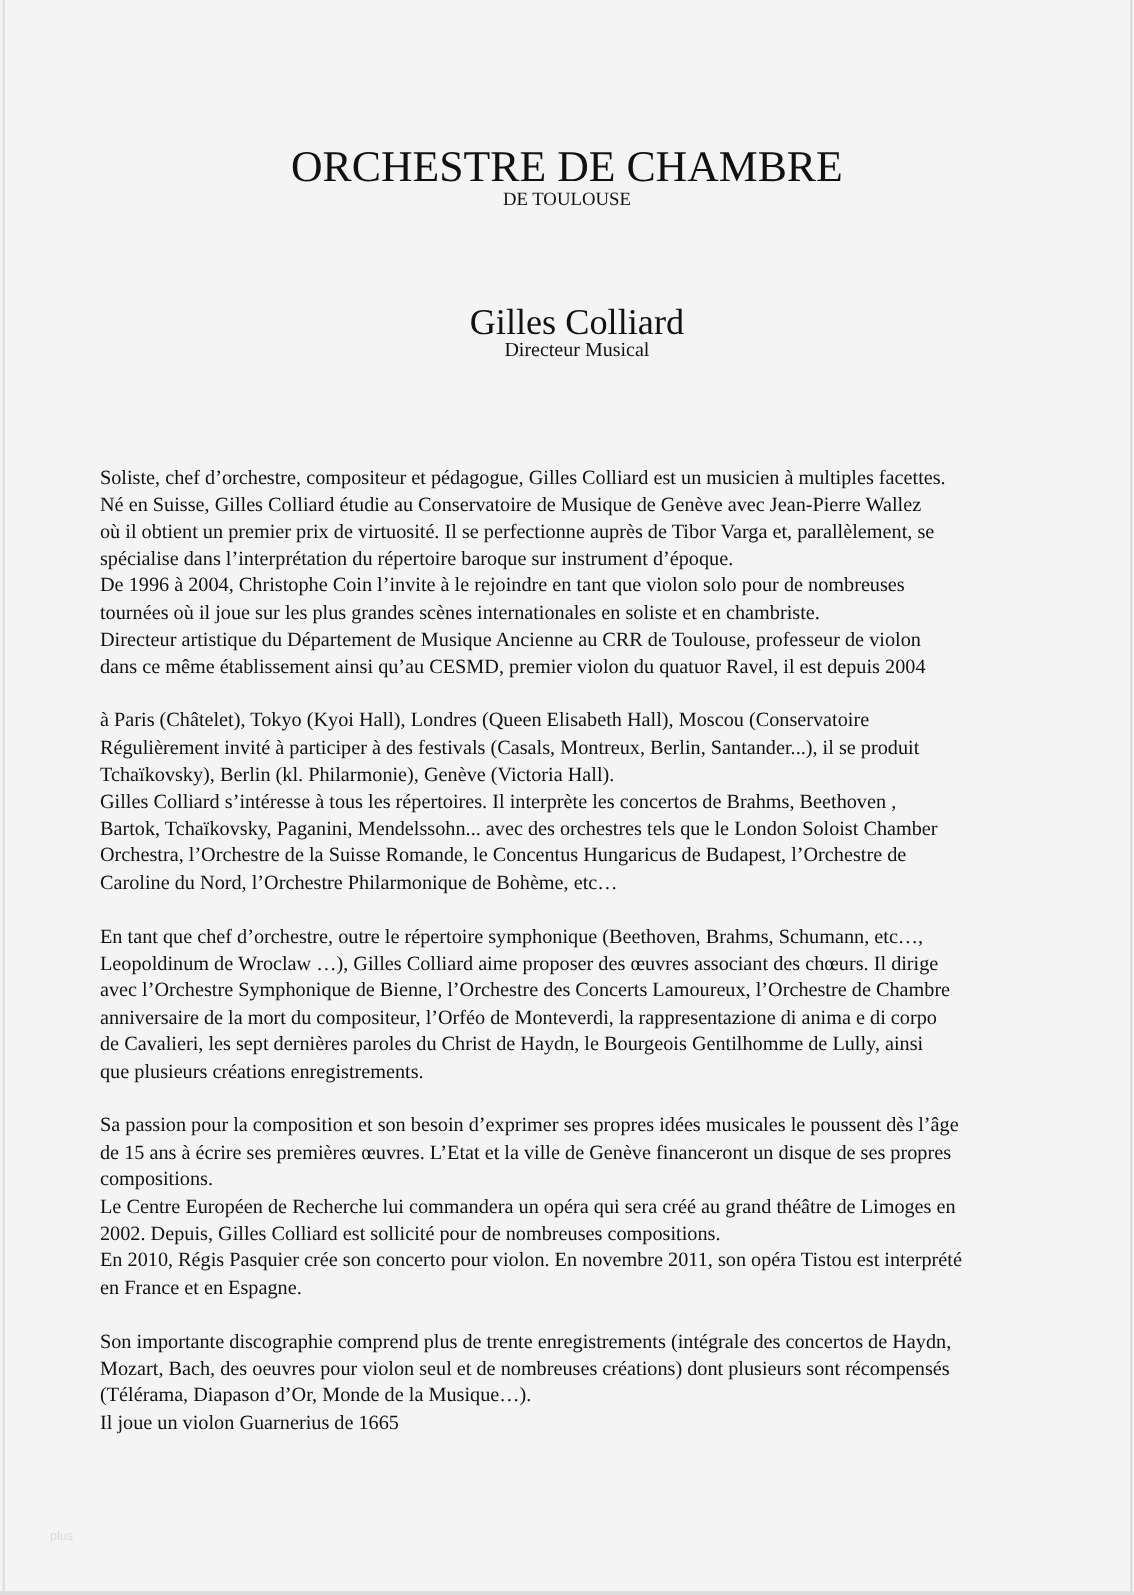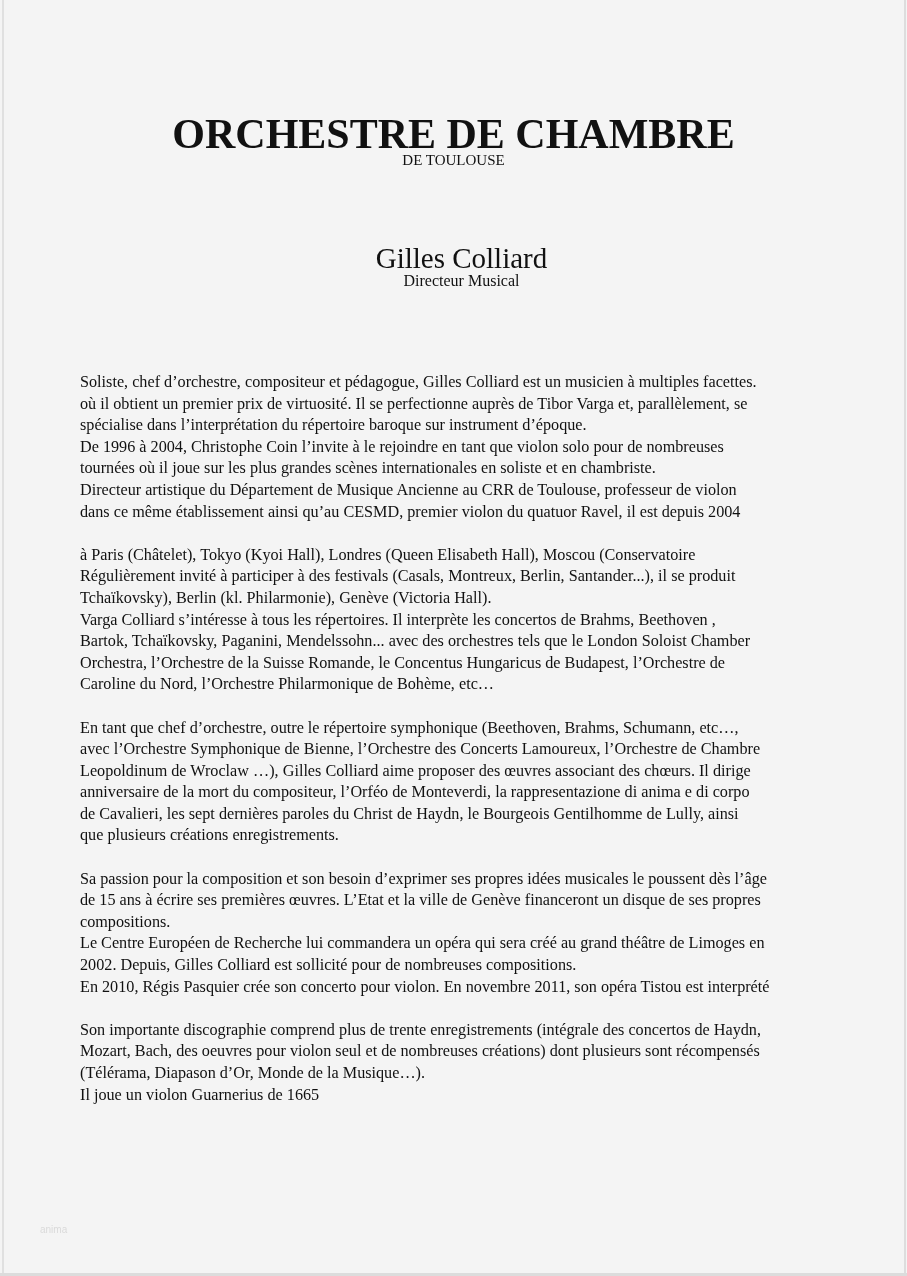--- a/index.html
+++ b/index.html
@@ -22,22 +22,22 @@
     }
     .page-edge-right {
       position: absolute; right: 1px; top: 0; bottom: 0; width: 2px;
       background: #dddddd;
     }
     .header {
       position: absolute; left: 0; right: 0; top: 112px;
       text-align: center;
     }
     .org-title {
-      font-size: 42px; line-height: 44px; letter-spacing: 0px;
-      margin: 0; font-weight: bold;
+      font-size: 35px; line-height: 44px; letter-spacing: 0px;
+      margin: 0; font-weight: normal;
     }
     .org-subtitle {
       font-size: 15px; line-height: 16px; margin: 2px; margin-top: -4px;
     }
     .person {
       position: absolute; left: 0; right: 0; top: 240px;
       text-align: center;
       padding-left: 16px;
     }
     .person-name {
@@ -71,53 +71,55 @@
 </div>
 
 <div class="person">
   <h2 class="person-name">Gilles Colliard</h2>
   <div class="person-role">Directeur Musical</div>
 </div>
 
 <div class="body-text">
   <p class="para">
     <span class="line">Soliste, chef d’orchestre, compositeur et pédagogue, Gilles Colliard est un musicien à multiples facettes.</span>
+    <span class="line">Né en Suisse, Gilles Colliard étudie au Conservatoire de Musique de Genève avec Jean-Pierre Wallez</span>
     <span class="line">où il obtient un premier prix de virtuosité. Il se perfectionne auprès de Tibor Varga et, parallèlement, se</span>
     <span class="line">spécialise dans l’interprétation du répertoire baroque sur instrument d’époque.</span>
     <span class="line">De 1996 à 2004, Christophe Coin l’invite à le rejoindre en tant que violon solo pour de nombreuses</span>
     <span class="line">tournées où il joue sur les plus grandes scènes internationales en soliste et en chambriste.</span>
     <span class="line">Directeur artistique du Département de Musique Ancienne au CRR de Toulouse, professeur de violon</span>
     <span class="line">dans ce même établissement ainsi qu’au CESMD, premier violon du quatuor Ravel, il est depuis 2004</span>
   </p>
   <p class="para">
     <span class="line">à Paris (Châtelet), Tokyo (Kyoi Hall), Londres (Queen Elisabeth Hall), Moscou (Conservatoire</span>
     <span class="line">Régulièrement invité à participer à des festivals (Casals, Montreux, Berlin, Santander...), il se produit</span>
     <span class="line">Tchaïkovsky), Berlin (kl. Philarmonie), Genève (Victoria Hall).</span>
-    <span class="line">Varga Colliard s’intéresse à tous les répertoires. Il interprète les concertos de Brahms, Beethoven ,</span>
+    <span class="line">Gilles Colliard s’intéresse à tous les répertoires. Il interprète les concertos de Brahms, Beethoven ,</span>
     <span class="line">Bartok, Tchaïkovsky, Paganini, Mendelssohn... avec des orchestres tels que le London Soloist Chamber</span>
     <span class="line">Orchestra, l’Orchestre de la Suisse Romande, le Concentus Hungaricus de Budapest, l’Orchestre de</span>
     <span class="line">Caroline du Nord, l’Orchestre Philarmonique de Bohème, etc…</span>
   </p>
   <p class="para">
     <span class="line">En tant que chef d’orchestre, outre le répertoire symphonique (Beethoven, Brahms, Schumann, etc…,</span>
+    <span class="line">Leopoldinum de Wroclaw …), Gilles Colliard aime proposer des œuvres associant des chœurs. Il dirige</span>
     <span class="line">avec l’Orchestre Symphonique de Bienne, l’Orchestre des Concerts Lamoureux, l’Orchestre de Chambre</span>
-    <span class="line">Leopoldinum de Wroclaw …), Gilles Colliard aime proposer des œuvres associant des chœurs. Il dirige</span>
     <span class="line">anniversaire de la mort du compositeur, l’Orféo de Monteverdi, la rappresentazione di anima e di corpo</span>
     <span class="line">de Cavalieri, les sept dernières paroles du Christ de Haydn, le Bourgeois Gentilhomme de Lully, ainsi</span>
     <span class="line">que plusieurs créations enregistrements.</span>
   </p>
   <p class="para">
     <span class="line">Sa passion pour la composition et son besoin d’exprimer ses propres idées musicales le poussent dès l’âge</span>
     <span class="line">de 15 ans à écrire ses premières œuvres. L’Etat et la ville de Genève financeront un disque de ses propres</span>
     <span class="line">compositions.</span>
     <span class="line">Le Centre Européen de Recherche lui commandera un opéra qui sera créé au grand théâtre de Limoges en</span>
     <span class="line">2002. Depuis, Gilles Colliard est sollicité pour de nombreuses compositions.</span>
     <span class="line">En 2010, Régis Pasquier crée son concerto pour violon. En novembre 2011, son opéra Tistou est interprété</span>
+    <span class="line">en France et en Espagne.</span>
   </p>
   <p class="para">
     <span class="line">Son importante discographie comprend plus de trente enregistrements (intégrale des concertos de Haydn,</span>
     <span class="line">Mozart, Bach, des oeuvres pour violon seul et de nombreuses créations) dont plusieurs sont récompensés</span>
     <span class="line">(Télérama, Diapason d’Or, Monde de la Musique…).</span>
     <span class="line">Il joue un violon Guarnerius de 1665</span>
   </p>
 </div>
 
-<div class="watermark">anima</div>
+<div class="watermark">plus</div>
 
 </body></html>

